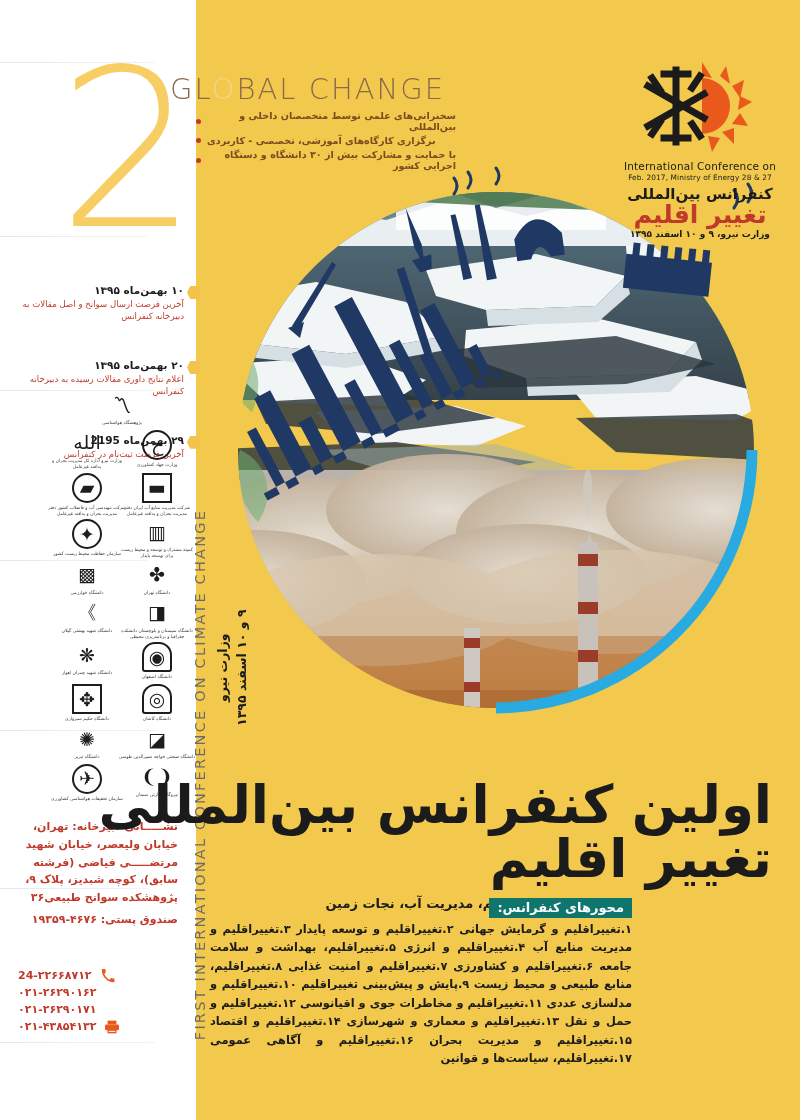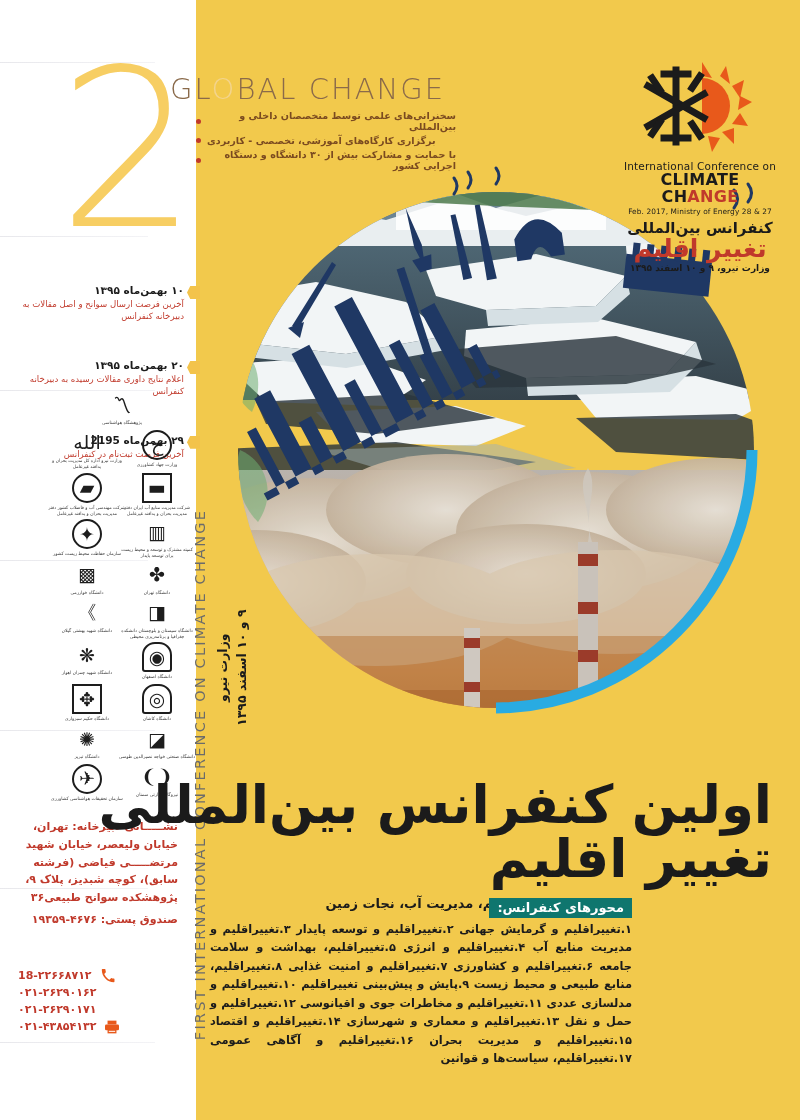--- a/index.html
+++ b/index.html
@@ -461,21 +461,21 @@
     <div>نشـــــانی دبیرخانه: تهران،</div>
     <div>خیابان ولیعصر، خیابان شهید</div>
     <div>مرتضـــــی فیاضی (فرشته</div>
     <div>سابق)، کوچه شبدیز، پلاک ۹،</div>
     <div>پژوهشکده سوانح طبیعی۳۶</div>
     <div class="pobox">صندوق پستی: ۴۶۷۶-۱۹۳۵۹</div>
   </div>
 
   <div class="phones">
     <div class="ph-row">
-      <span class="ph-num">18-۲۲۶۶۸۷۱۲</span>
+      <span class="ph-num">24-۲۲۶۶۸۷۱۲</span>
       <span class="ph-ico">
         <svg width="16" height="14" viewBox="0 0 24 24">
             <path d="M6.6 10.8c1.8 3.5 4.6 6.3 8.1 8.1l2.7-2.7c.4-.4.9-.5 1.3-.3 1.2.4 2.5.6 3.8.6.7 0 1.2.5 1.2 1.2V22c0 .7-.5 1.2-1.2 1.2C10.9 23.2 .8 13.1 .8 .6.8-.1 1.3-.6 2-.6h4.3c.7 0 1.2.5 1.2 1.2 0 1.3.2 2.6.6 3.8.1.4 0 .9-.3 1.3l-2.7 2.7z" fill="#E8591B" transform="translate(0.6,0.6) scale(0.95)"></path>
           </svg>
       </span>
     </div>
     <div class="ph-row">
       <span class="ph-num">۰۲۱-۲۶۲۹۰۱۶۲</span>
       <span class="ph-ico"></span>
     </div>
@@ -547,21 +547,20 @@
           <path d="M24 18 H48"></path>
           <path d="M24 82 H48"></path>
           <path d="M20 34 l-8 -12"></path>
           <path d="M20 66 l-8 12"></path>
           <path d="M52 32 l8 -12"></path>
           <path d="M52 68 l8 12"></path>
         </g>
       </svg>
     </div>
     <div class="clogo-en1">International Conference on</div>
-    <div class="clogo-en2"><span class="b">CLIMATE CH</span><span class="r">ANGE</span></div>
     <div class="clogo-en3">27 &amp; 28 Feb. 2017, Ministry of Energy</div>
     <div class="clogo-fa1">کنفرانس بین‌المللی</div>
     <div class="clogo-fa2">تغییر اقلیم</div>
     <div class="clogo-fa3">وزارت نیرو، ۹ و ۱۰ اسفند ۱۳۹۵</div>
   </div>
 
   <div class="maintitle">
     <div class="mt1">اولین کنفرانس بین‌المللی</div>
     <div class="mt2">تغییر اقلیم</div>
   </div>

